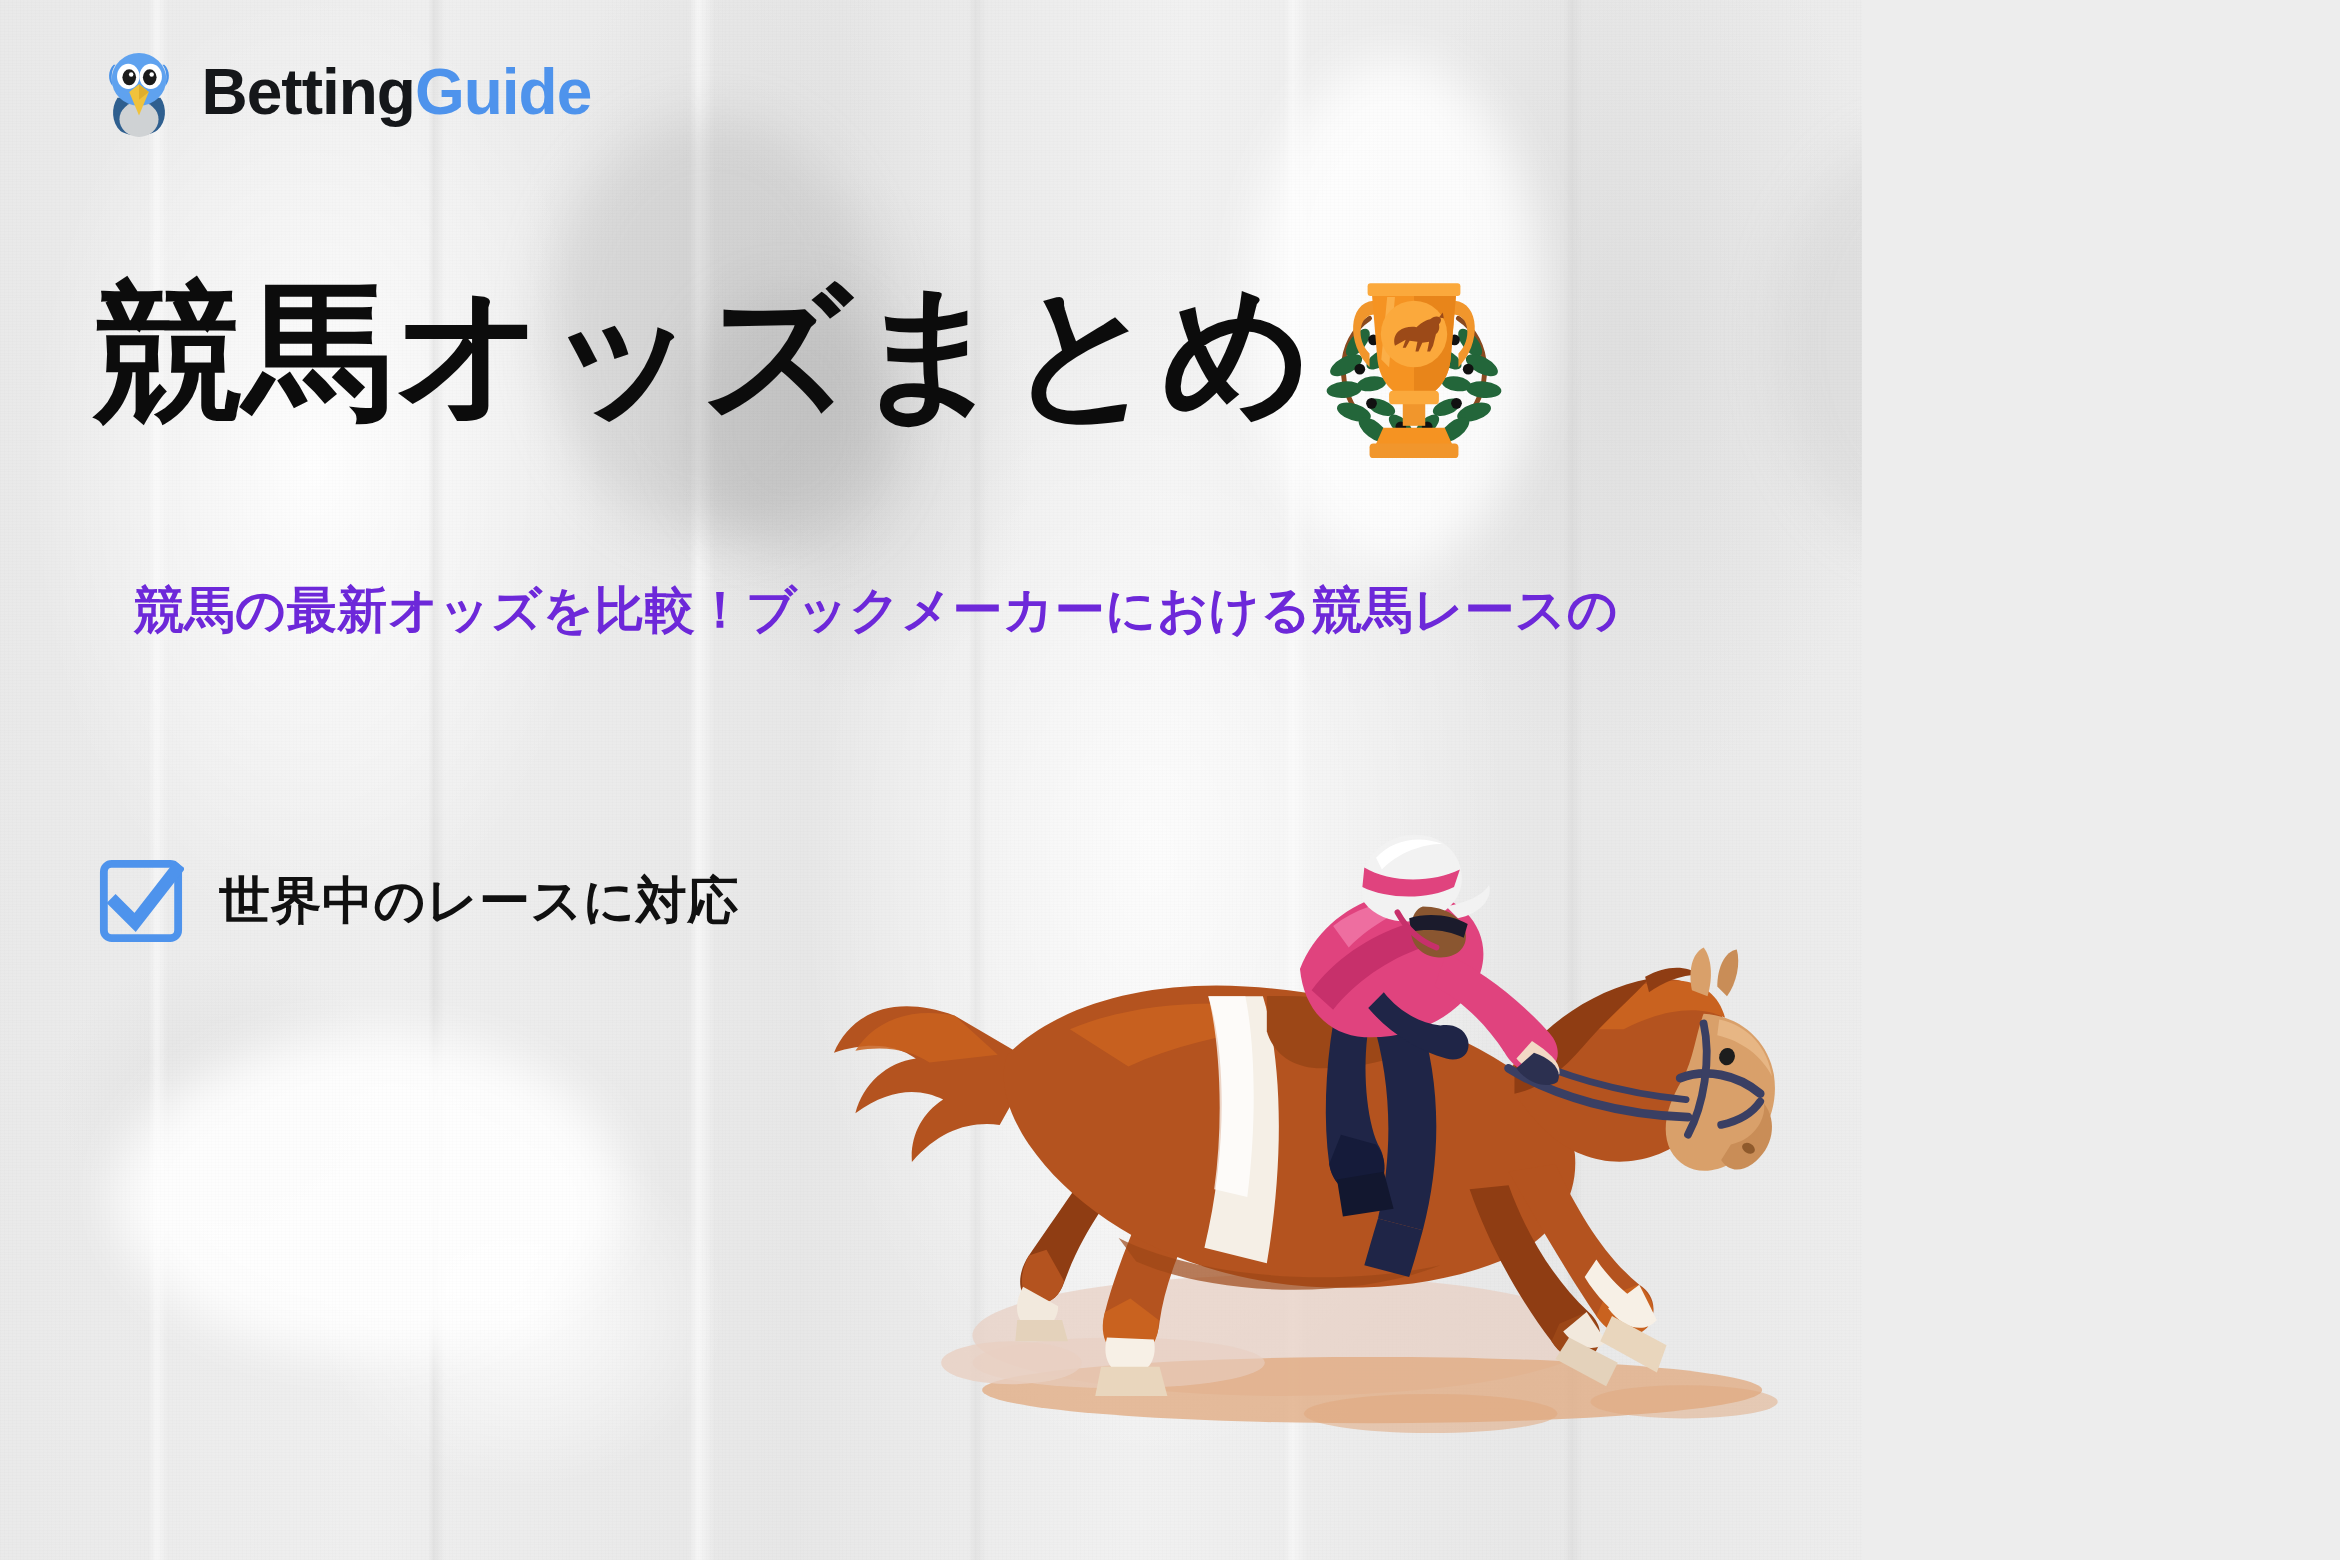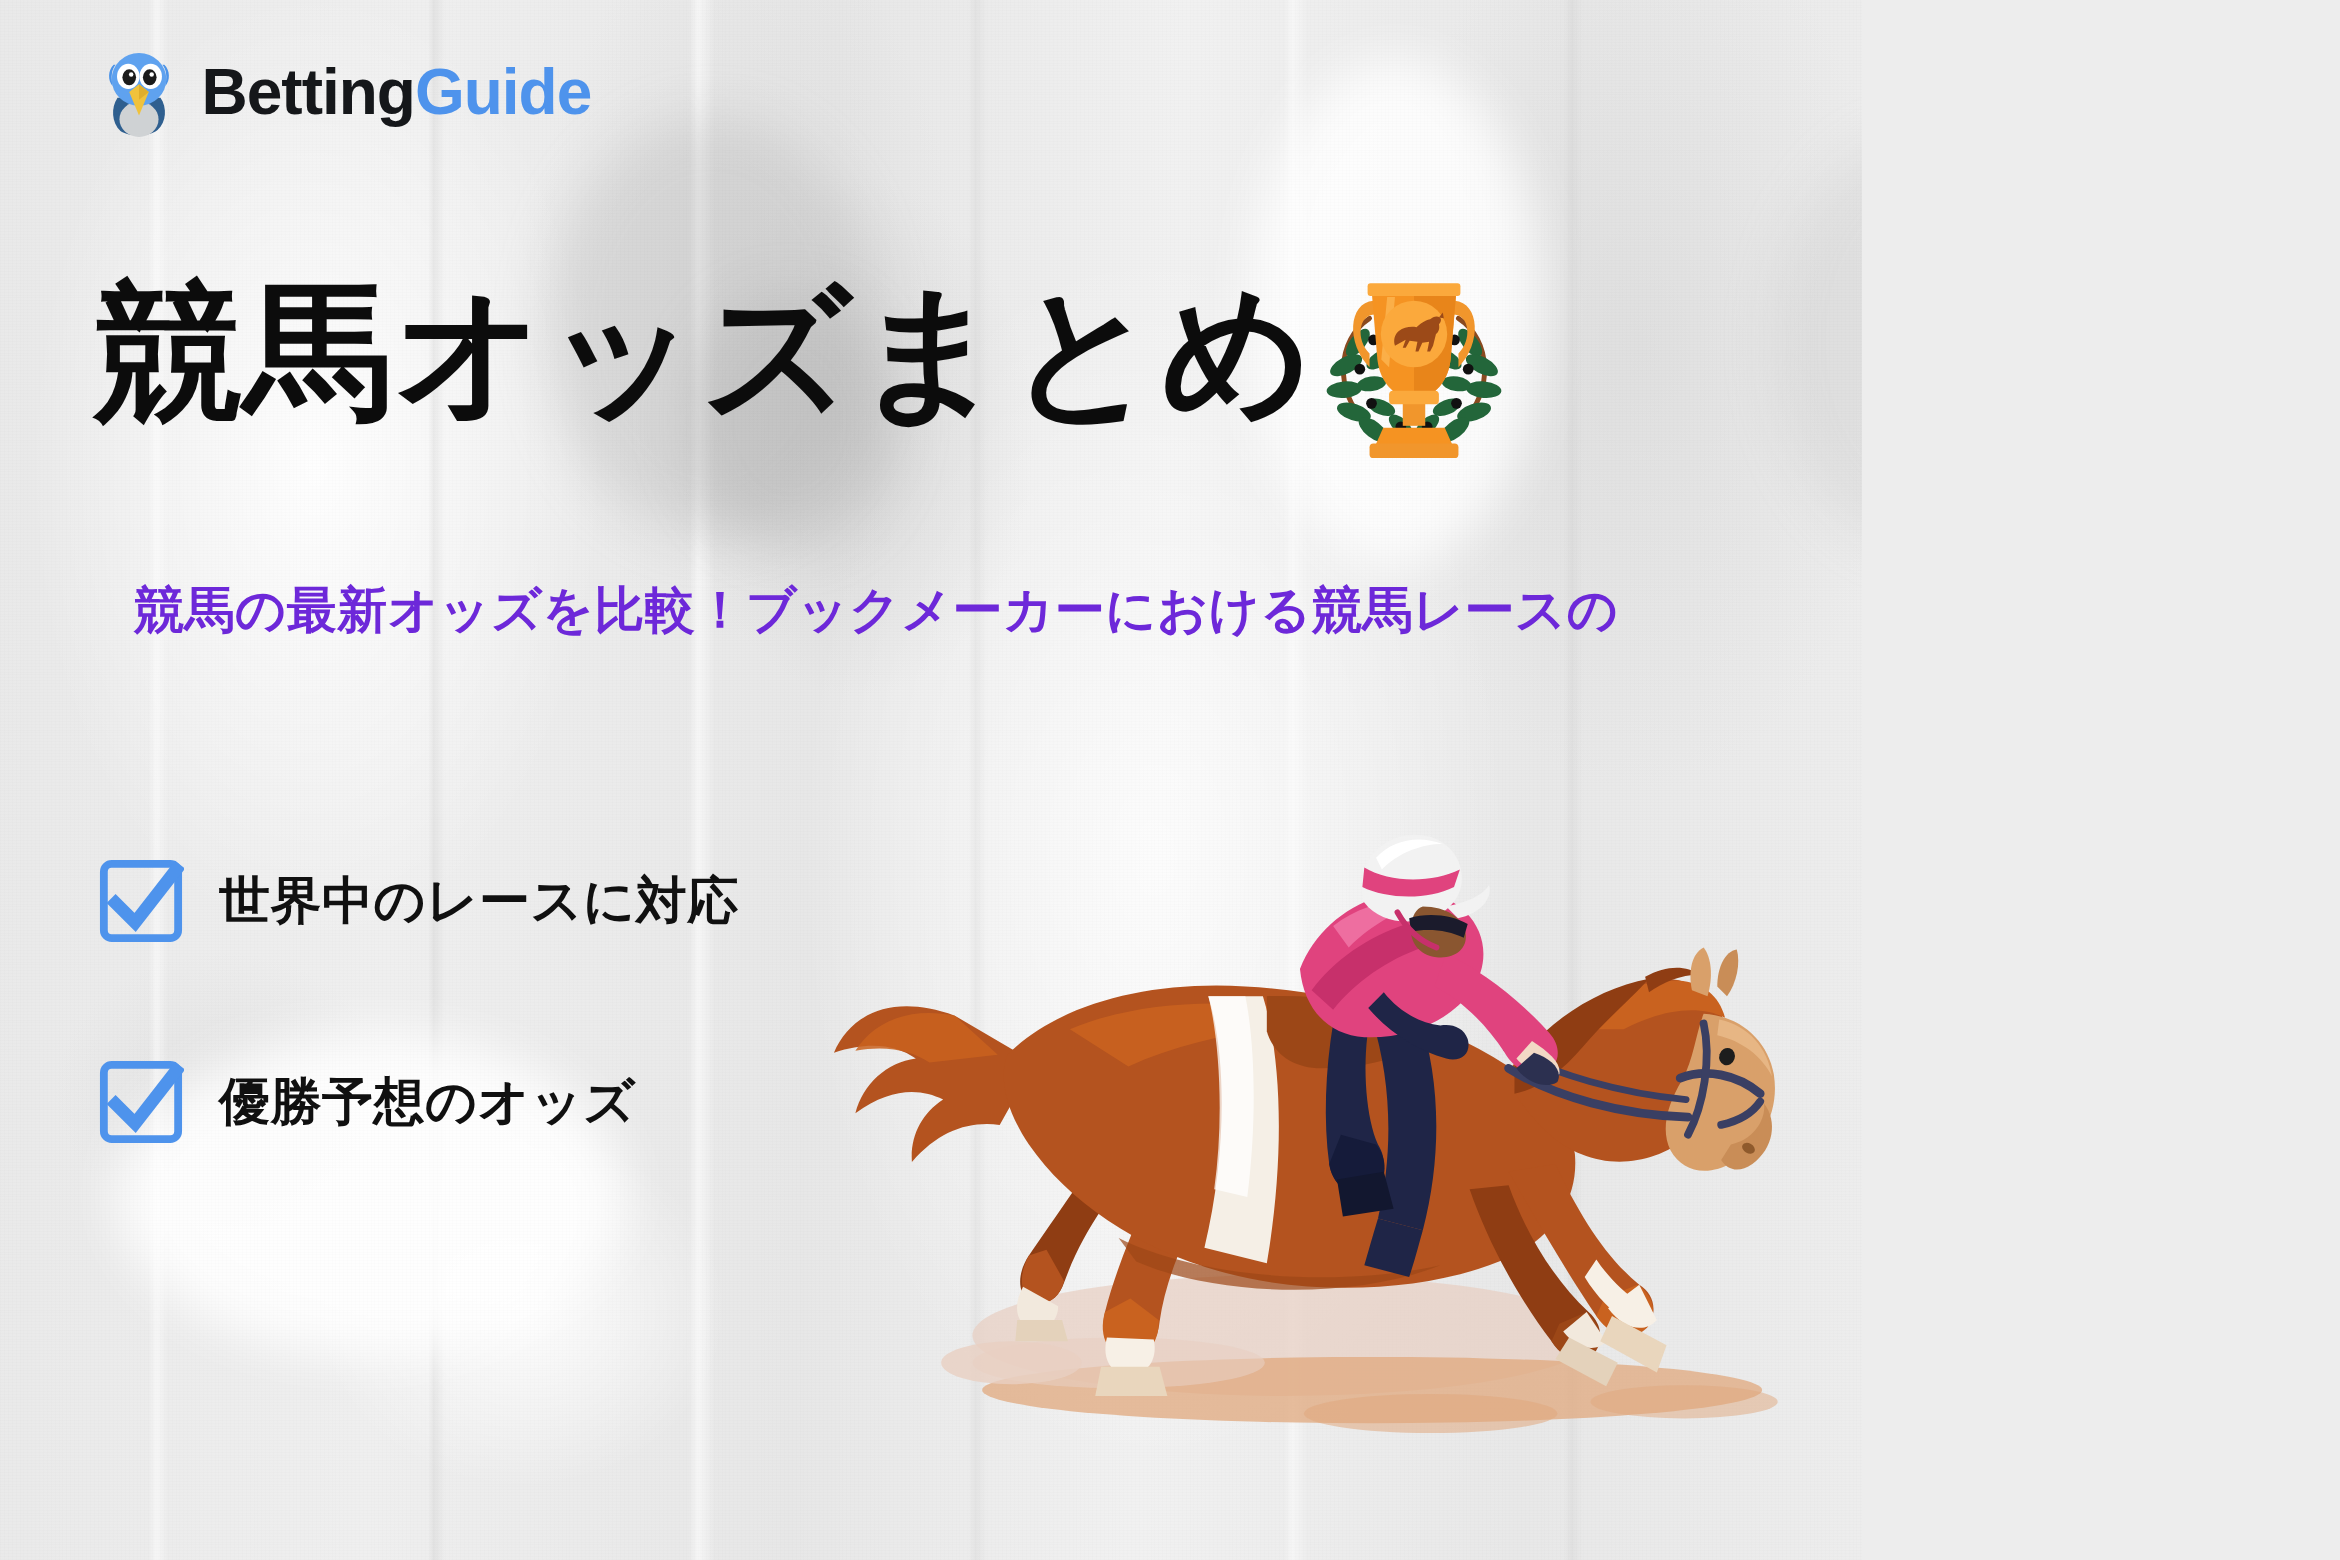--- a/index.html
+++ b/index.html
@@ -101,21 +101,21 @@
     line-height:1.42;
     letter-spacing:0.5px;
     margin-left:36px;
   }
 
   
   #features {
     position:absolute;
     left:98px; top:858px;
     z-index:6;
-    display:flex; flex-direction:column;
+    display:flex; flex-direction:row;
     gap:115px;
   }
   .feature {
     display:flex; align-items:center;
     gap:35px;
   }
   .feature-check { width:86px; height:86px; flex:none; }
   .feature-label {
     font-size:51px;
     font-weight:800;
@@ -251,29 +251,20 @@
       <span class="feature-check">
         <svg viewBox="0 0 88 88" width="86" height="86" aria-hidden="true">
           <rect x="6" y="6" width="76" height="76" rx="8" fill="none" stroke="#4e93ec" stroke-width="8"></rect>
           <path d="M18 46 L38 66 L80 12" fill="none" stroke="#4e93ec" stroke-width="13" stroke-linecap="square" stroke-linejoin="miter"></path>
         </svg>
       </span>
       <span class="feature-label">世界中のレースに対応</span>
     </div>
 
 
-    <div class="feature">
-      <span class="feature-check">
-        <svg viewBox="0 0 88 88" width="86" height="86" aria-hidden="true">
-          <rect x="6" y="6" width="76" height="76" rx="8" fill="none" stroke="#4e93ec" stroke-width="8"></rect>
-          <path d="M18 46 L38 66 L80 12" fill="none" stroke="#4e93ec" stroke-width="13" stroke-linecap="square" stroke-linejoin="miter"></path>
-        </svg>
-      </span>
-      <span class="feature-label">優勝予想のオッズ</span>
-    </div>
 
   </div>
 
   <div id="horse-art">
     <svg viewBox="0 0 1010 760" width="985" height="741" aria-hidden="true">
 
       <ellipse cx="470" cy="620" rx="320" ry="62" fill="#e8cfc2" opacity=".72"></ellipse>
       <ellipse cx="560" cy="676" rx="400" ry="34" fill="#e0a87e" opacity=".75"></ellipse>
       <ellipse cx="300" cy="648" rx="150" ry="26" fill="#e8cfc2" opacity=".6"></ellipse>
 

